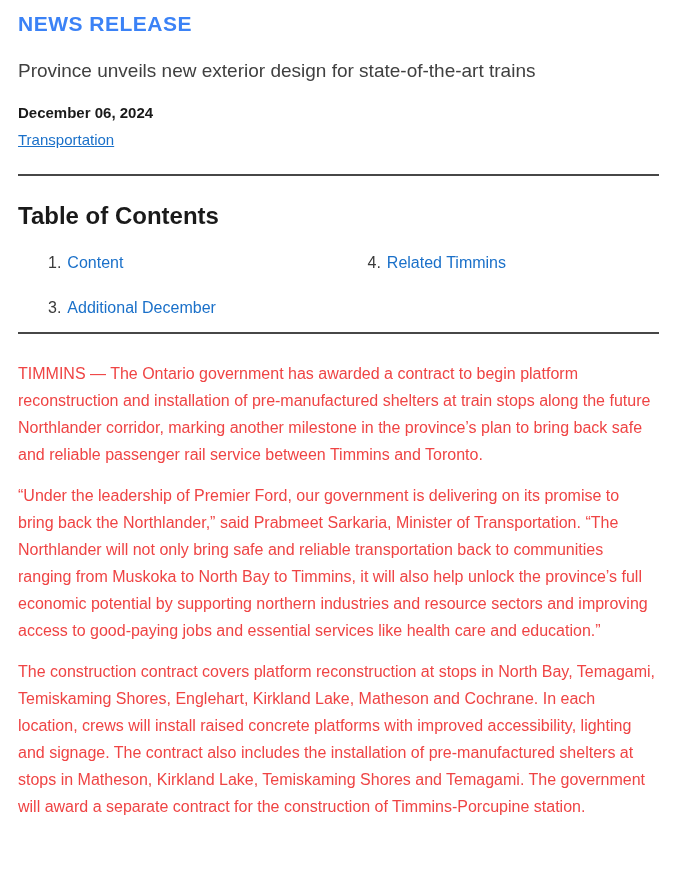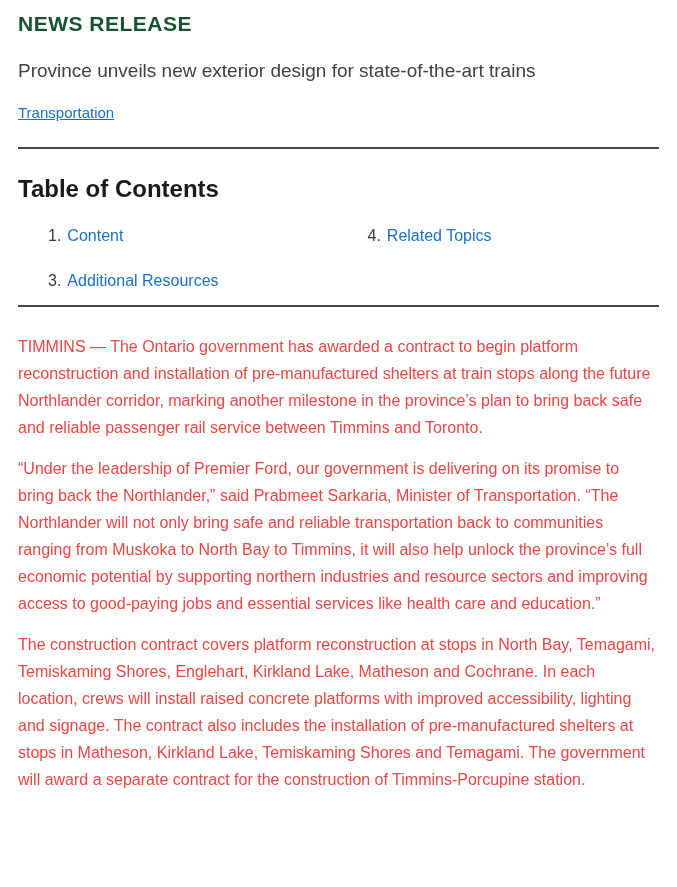--- a/index.html
+++ b/index.html
@@ -12,21 +12,21 @@
   .page {
     width: 677px;
     box-sizing: border-box;
     padding: 12px 18px 20px 18px;
     background: #ffffff;
   }
   .kicker {
     font-size: 21px;
     font-weight: 700;
     letter-spacing: 0.5px;
-    color: #14532d;
+    color: #3b82f6;
     margin: 0 0 22px 0;
   }
   h1.title {
     font-size: 31px;
     line-height: 44px;
     font-weight: 700;
     color: #1a1a1a;
     margin: 0 0 15px 0;
   }
   .subtitle {
@@ -102,38 +102,39 @@
 </head>
 <body>
 
 <div class="page">
 
   <div class="kicker">NEWS RELEASE</div>
 
 
   <div class="subtitle">Province unveils new exterior design for state-of-the-art trains</div>
 
+  <div class="release-date">December 06, 2024</div>
 
   <div class="topic-row">
     <a class="link" href="#">Transportation</a>
   </div>
 
   <hr class="rule">
 
   <h2 class="toc-heading">Table of Contents</h2>
 
   <ol class="toc-list">
     <li>
       <span class="toc-num">1.</span><a class="toc-link" href="#">Content</a>
     </li>
     <li>
-      <span class="toc-num">3.</span><a class="toc-link" href="#">Additional Resources</a>
+      <span class="toc-num">3.</span><a class="toc-link" href="#">Additional December</a>
     </li>
     <li>
-      <span class="toc-num">4.</span><a class="toc-link" href="#">Related Topics</a>
+      <span class="toc-num">4.</span><a class="toc-link" href="#">Related Timmins</a>
     </li>
   </ol>
 
   <hr class="rule">
 
   <article>
     <p>TIMMINS — The Ontario government has awarded a contract to begin platform reconstruction and installation of pre-manufactured shelters at train stops along the future Northlander corridor, marking another milestone in the province’s plan to bring back safe and reliable passenger rail service between Timmins and Toronto.</p>
     <p>“Under the leadership of Premier Ford, our government is delivering on its promise to bring back the Northlander,” said Prabmeet Sarkaria, Minister of Transportation. “The Northlander will not only bring safe and reliable transportation back to communities ranging from Muskoka to North Bay to Timmins, it will also help unlock the province’s full economic potential by supporting northern industries and resource sectors and improving access to good-paying jobs and essential services like health care and education.”</p>
     <p>The construction contract covers platform reconstruction at stops in North Bay, Temagami, Temiskaming Shores, Englehart, Kirkland Lake, Matheson and Cochrane. In each location, crews will install raised concrete platforms with improved accessibility, lighting and signage. The contract also includes the installation of pre-manufactured shelters at stops in Matheson, Kirkland Lake, Temiskaming Shores and Temagami. The government will award a separate contract for the construction of Timmins-Porcupine station.</p>
   </article>

